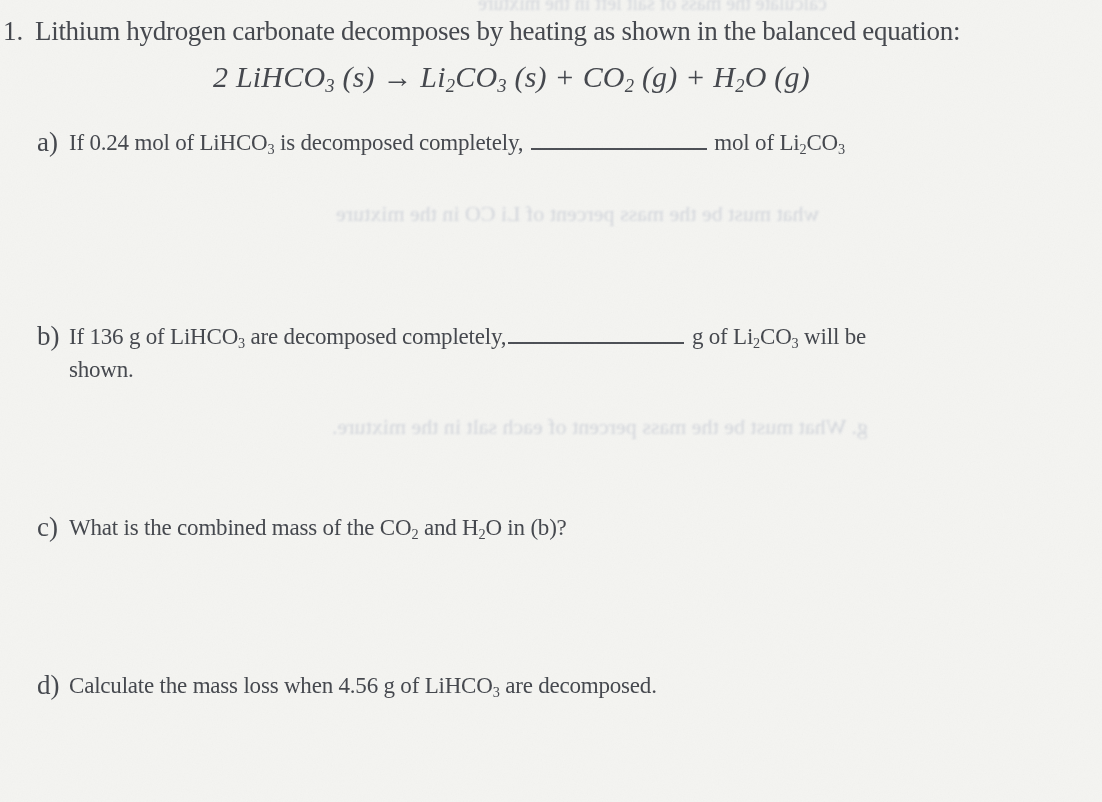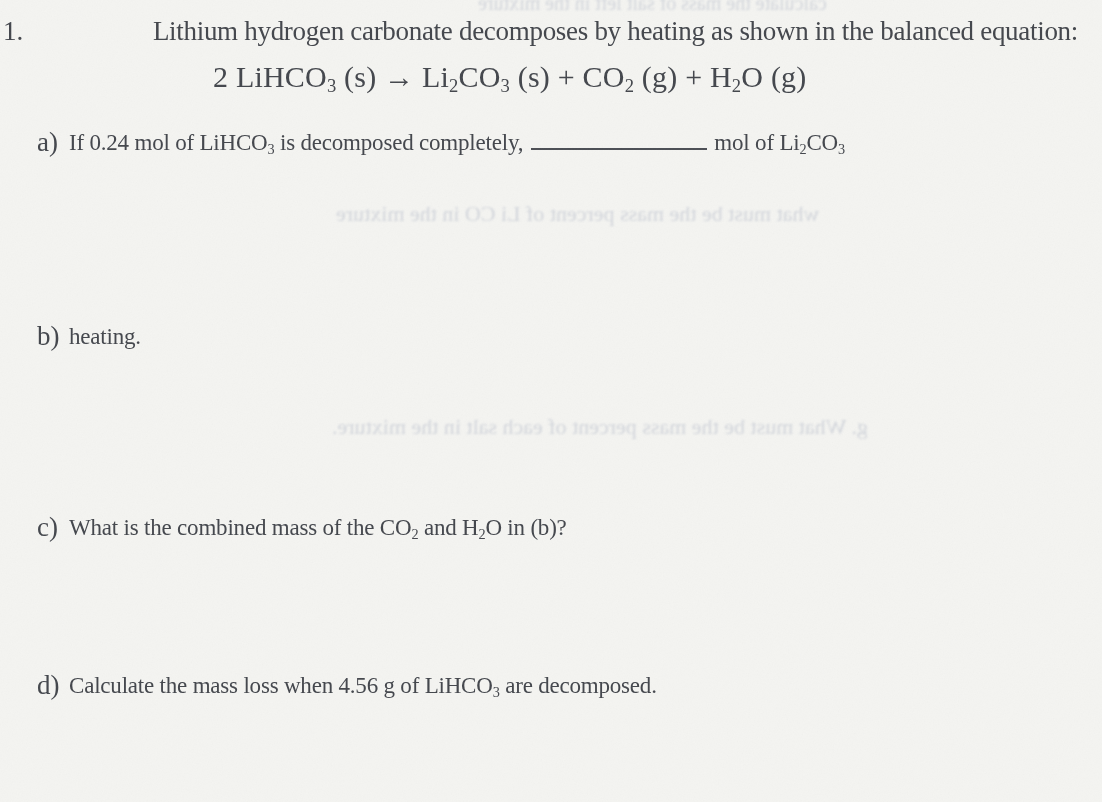--- a/index.html
+++ b/index.html
@@ -36,31 +36,31 @@
   .q-number {
     flex: 0 0 32px;
     font-size: 27px;
     line-height: 33px;
   }
   .q-intro {
     flex: 1 1 auto;
     font-size: 27px;
     line-height: 33px;
     letter-spacing: -0.3px;
-    text-align: right;
   }
   .equation {
     position: absolute;
     top: 57px;
     left: 213px;
     font-size: 30px;
     line-height: 40px;
     letter-spacing: 0.2px;
     white-space: nowrap;
     z-index: 2;
+    font-style: italic;
   }
   .equation sub, .part sub {
     font-size: 0.62em;
     vertical-align: -0.28em;
     line-height: 0;
   }
   .parts-layer { position: absolute; inset: 0; z-index: 2; }
   .part {
     position: absolute;
     left: 37px;
@@ -133,21 +133,22 @@
     <div class="part part-0">
       <span class="part-label">a)</span>
       <span class="part-text">
           <div class="text-line">If 0.24 mol of LiHCO<sub>3</sub> is decomposed completely, <span class="blank"></span> mol of Li<sub>2</sub>CO<sub>3</sub></div>
         </span>
     </div>
 
     <div class="part part-1">
       <span class="part-label">b)</span>
       <span class="part-text">
-          <div class="text-line">heating.</div>
+          <div class="text-line">If 136 g of LiHCO<sub>3</sub> are decomposed completely,<span class="blank"></span> g of Li<sub>2</sub>CO<sub>3</sub> will be</div>
+          <div class="text-line">shown.</div>
         </span>
     </div>
 
     <div class="part part-2">
       <span class="part-label">c)</span>
       <span class="part-text">
           <div class="text-line">What is the combined mass of the CO<sub>2</sub> and H<sub>2</sub>O in (b)?</div>
         </span>
     </div>
 

